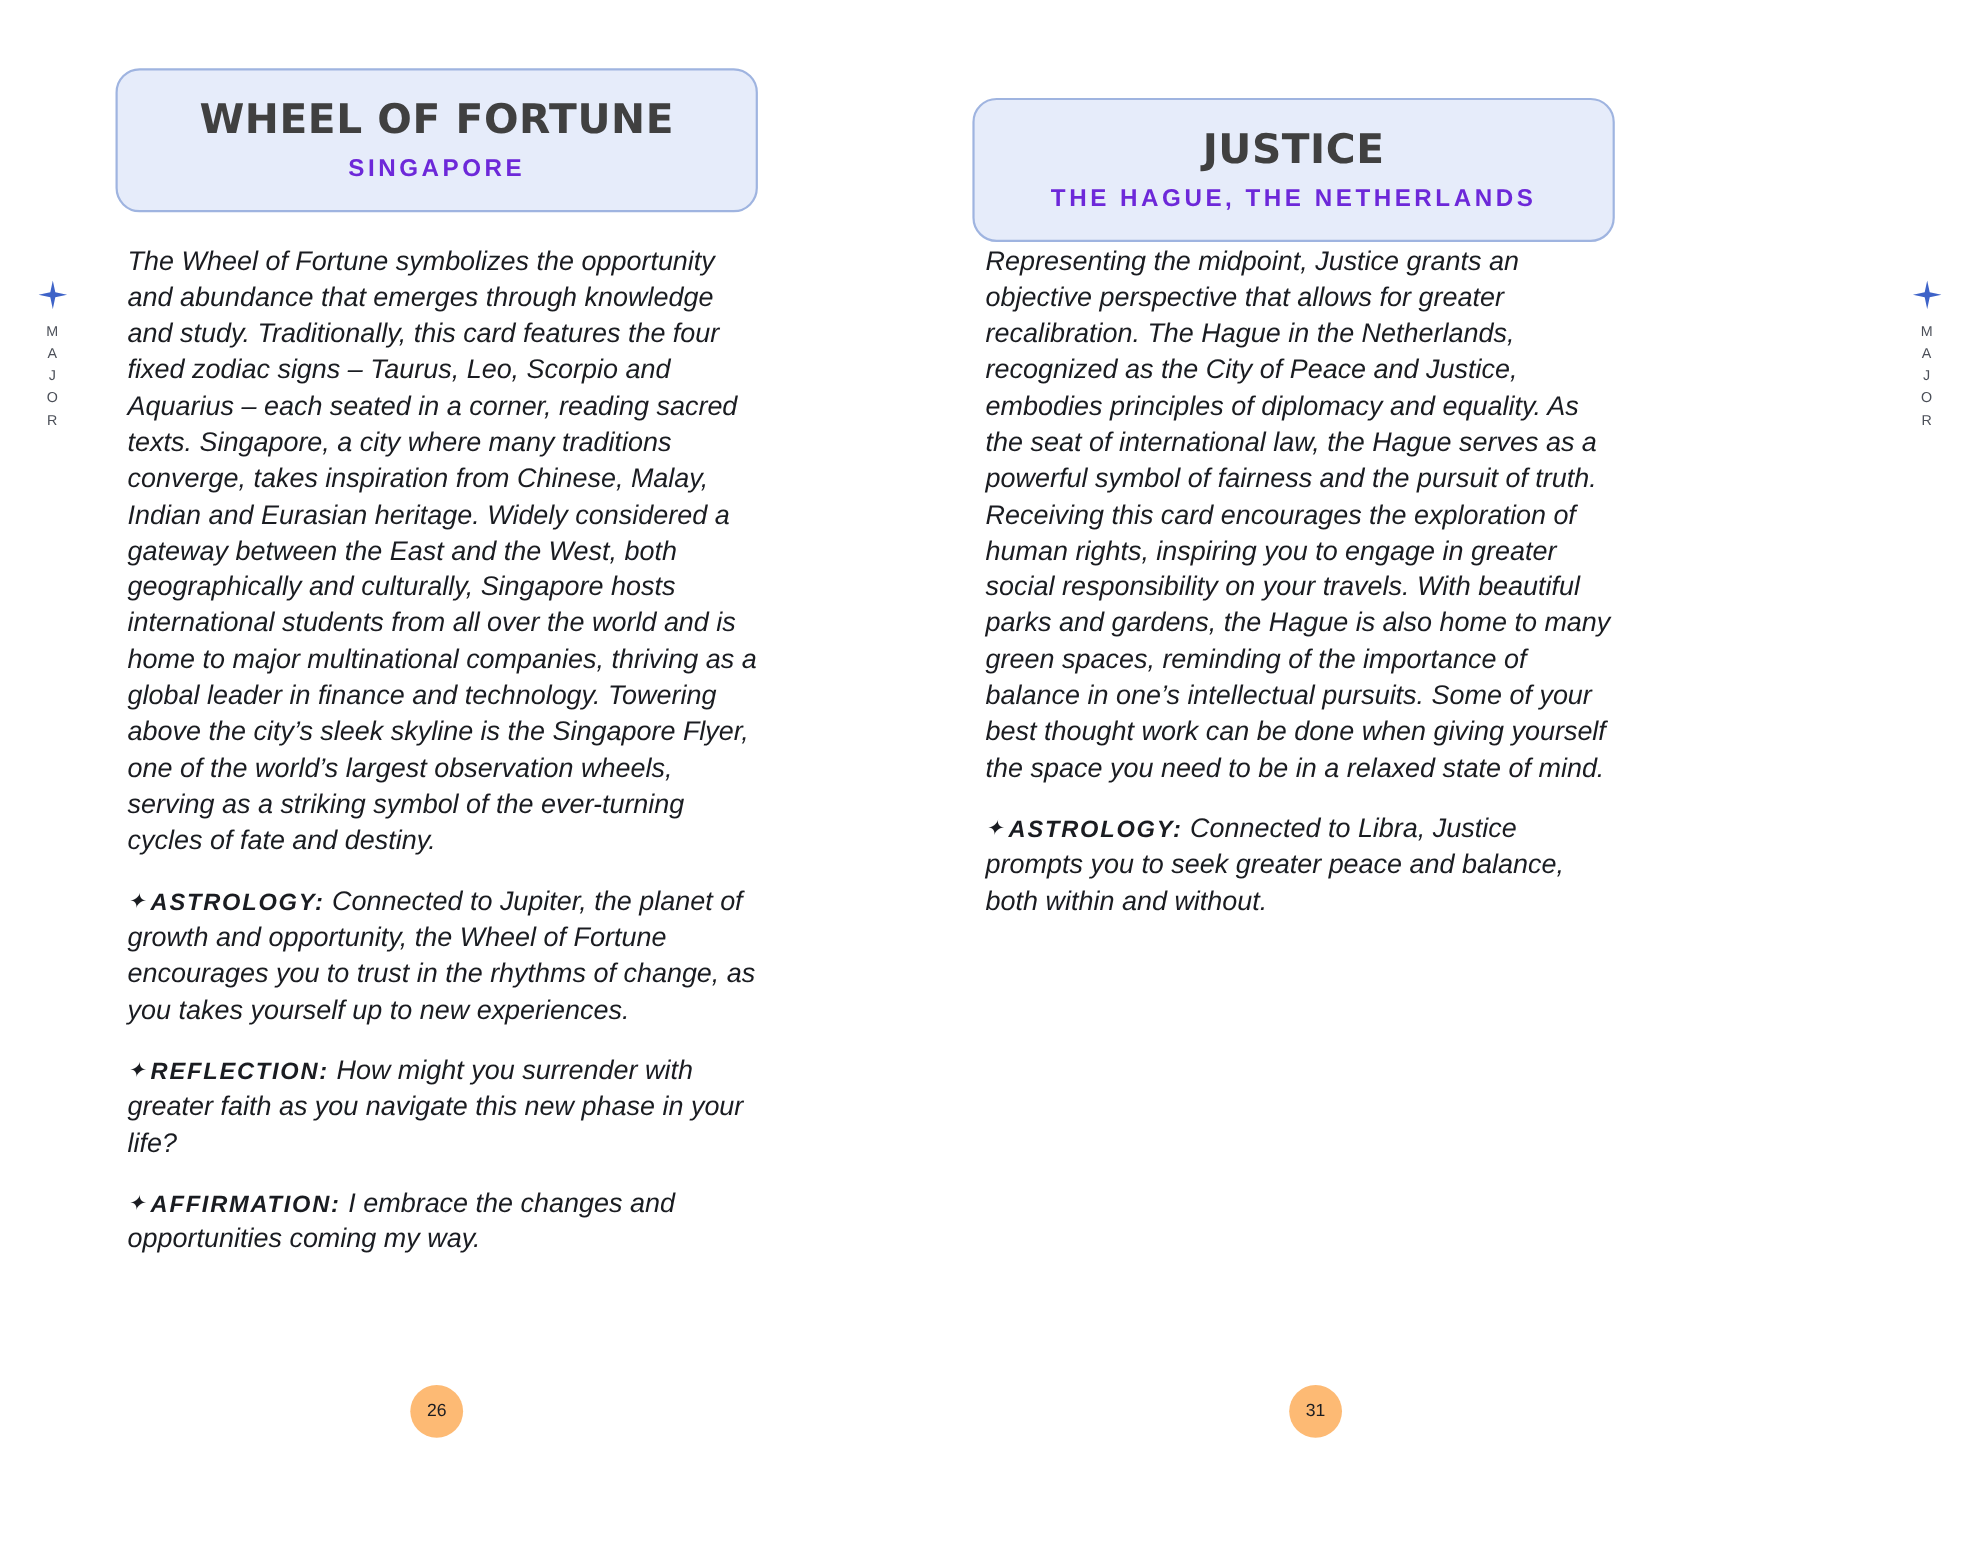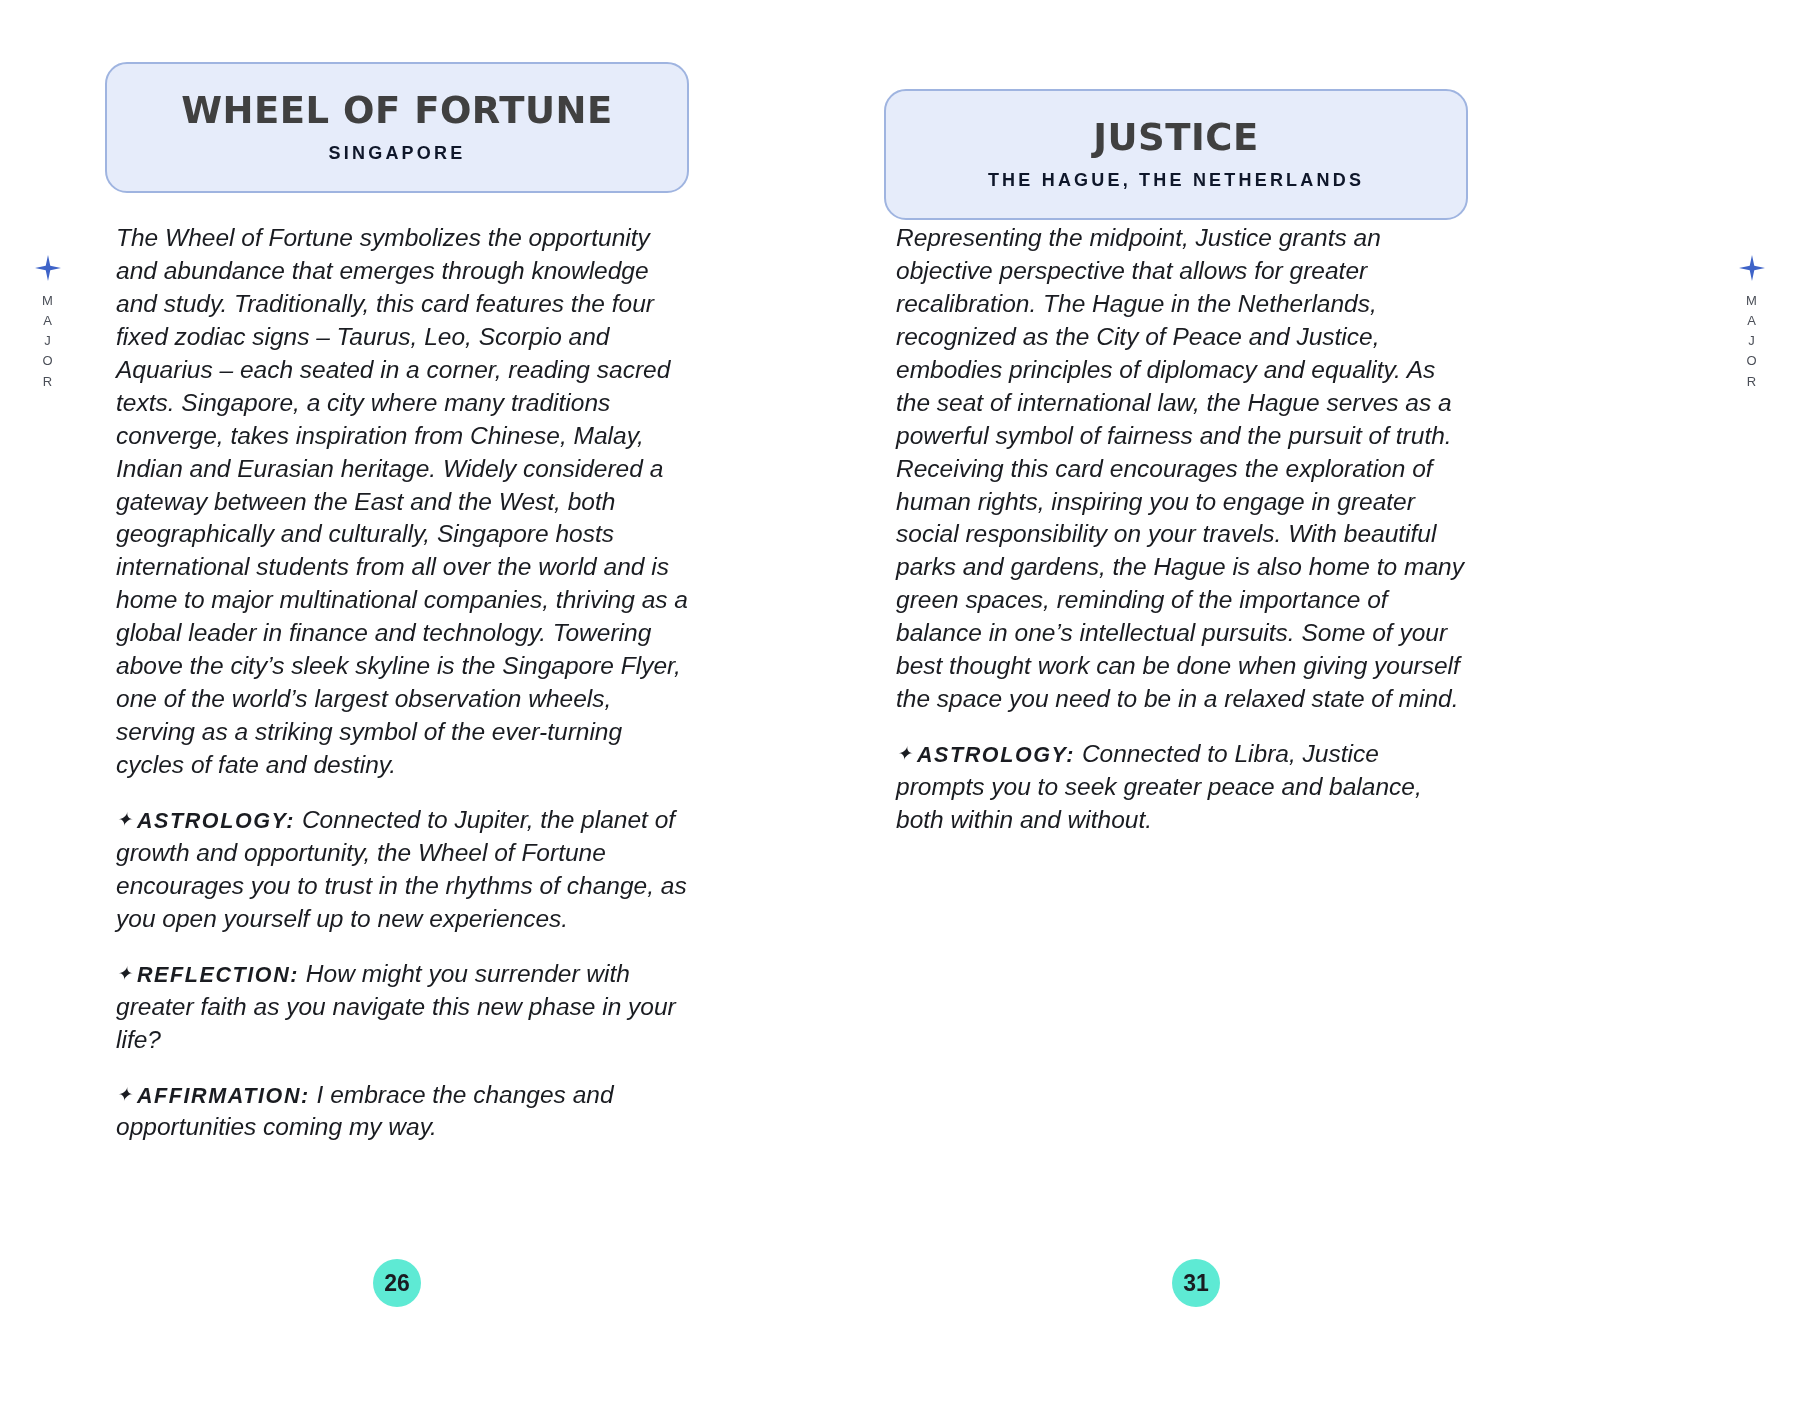--- a/index.html
+++ b/index.html
@@ -80,24 +80,24 @@
     font-family: "DejaVu Sans", sans-serif;
     font-size: 37px;
     font-weight: 700;
     letter-spacing: 0.5px;
     color: #404040;
     text-transform: uppercase;
     line-height: 1.1;
   }
   .card-sub {
     margin-top: 11px;
-    font-size: 18px;
+    font-size: 22px;
     font-weight: 700;
     letter-spacing: 3.2px;
-    color: #0f172a;
+    color: #6d28d9;
     text-transform: uppercase;
   }
 
   
   .col {
     position: absolute;
     top: 222px;
     width: 590px;
     font-size: 24.5px;
     line-height: 1.345;
@@ -126,26 +126,26 @@
     font-size: 21.5px;
   }
 
   
   .folio {
     position: absolute;
     bottom: 96px;
     width: 48px;
     height: 48px;
     border-radius: 50%;
-    background: #5eead4;
+    background: #fdba74;
     display: flex;
     align-items: center;
     justify-content: center;
-    font-size: 23px;
-    font-weight: 700;
+    font-size: 16px;
+    font-weight: 400;
     color: #1a1c21;
   }
   .folio-left  { left: 373px; }
 </style>
 </head>
 <body>
 
 <div class="spread">
 
   <div class="page page-left">
@@ -166,21 +166,21 @@
     <div class="card-header">
       <div class="card-title">Wheel of Fortune</div>
       <div class="card-sub">Singapore</div>
     </div>
 
     <div class="col col-left">
       <p>The Wheel of Fortune symbolizes the opportunity and abundance that emerges through knowledge and study. Traditionally, this card features the four fixed zodiac signs – Taurus, Leo, Scorpio and Aquarius – each seated in a corner, reading sacred texts. Singapore, a city where many traditions converge, takes inspiration from Chinese, Malay, Indian and Eurasian heritage. Widely considered a gateway between the East and the West, both geographically and culturally, Singapore hosts international students from all over the world and is home to major multinational companies, thriving as a global leader in finance and technology. Towering above the city’s sleek skyline is the Singapore Flyer, one of the world’s largest observation wheels, serving as a striking symbol of the ever-turning cycles of fate and destiny.</p>
 
       <p class="bullet-p">
         <span class="bul">✦</span><span class="tag">ASTROLOGY:</span>
-        <span>Connected to Jupiter, the planet of growth and opportunity, the Wheel of Fortune encourages you to trust in the rhythms of change, as you open yourself up to new experiences.</span>
+        <span>Connected to Jupiter, the planet of growth and opportunity, the Wheel of Fortune encourages you to trust in the rhythms of change, as you takes yourself up to new experiences.</span>
       </p>
 
       <p class="bullet-p">
         <span class="bul">✦</span><span class="tag">REFLECTION:</span>
         <span>How might you surrender with greater faith as you navigate this new phase in your life?</span>
       </p>
 
       <p class="bullet-p">
         <span class="bul">✦</span><span class="tag">AFFIRMATION:</span>
         <span>I embrace the changes and opportunities coming my way.</span>

